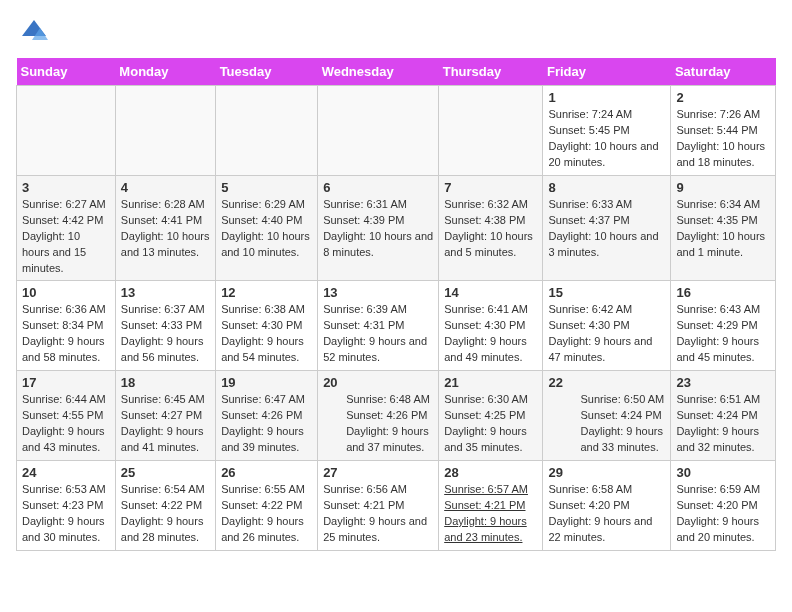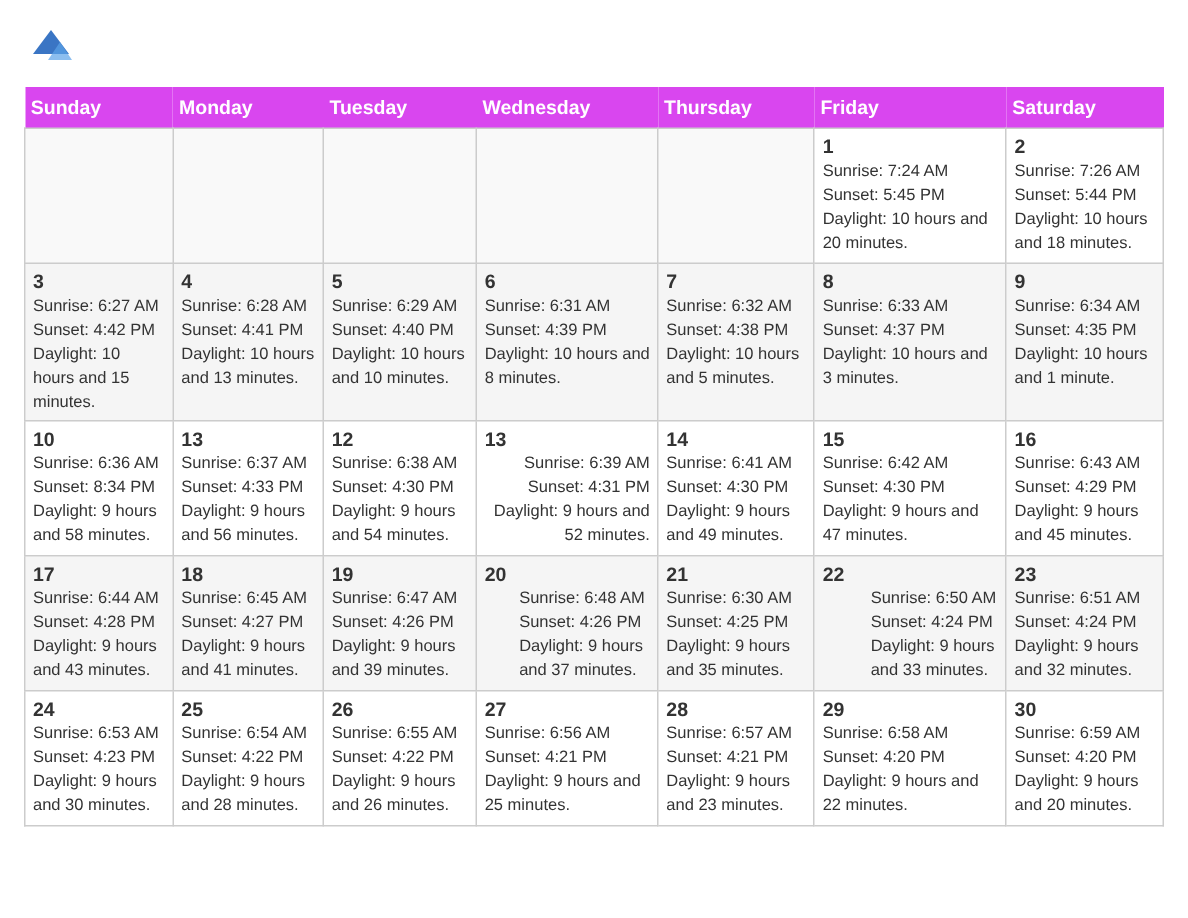--- a/index.html
+++ b/index.html
@@ -205,21 +205,21 @@
 Daylight: 9 hours and 56 minutes.</div>
         </td>
         <td>
           <div class="day-number">12</div>
           <div class="day-info" style="white-space: pre-line;">Sunrise: 6:38 AM
 Sunset: 4:30 PM
 Daylight: 9 hours and 54 minutes.</div>
         </td>
         <td>
           <div class="day-number">13</div>
-          <div class="day-info" style="white-space: pre-line; text-align: right;">Sunrise: 6:39 AM
+          <div class="day-info" style="white-space: pre-line;">Sunrise: 6:39 AM
 Sunset: 4:31 PM
 Daylight: 9 hours and 52 minutes.</div>
         </td>
         <td>
           <div class="day-number">14</div>
           <div class="day-info" style="white-space: pre-line;">Sunrise: 6:41 AM
 Sunset: 4:30 PM
 Daylight: 9 hours and 49 minutes.</div>
         </td>
         <td>
@@ -232,21 +232,21 @@
           <div class="day-number">16</div>
           <div class="day-info" style="white-space: pre-line;">Sunrise: 6:43 AM
 Sunset: 4:29 PM
 Daylight: 9 hours and 45 minutes.</div>
         </td>
       </tr>
       <tr>
         <td>
           <div class="day-number">17</div>
           <div class="day-info" style="white-space: pre-line;">Sunrise: 6:44 AM
-Sunset: 4:28 PM
+Sunset: 4:55 PM
 Daylight: 9 hours and 43 minutes.</div>
         </td>
         <td>
           <div class="day-number">18</div>
           <div class="day-info" style="white-space: pre-line;">Sunrise: 6:45 AM
 Sunset: 4:27 PM
 Daylight: 9 hours and 41 minutes.</div>
         </td>
         <td>
           <div class="day-number">19</div>
@@ -299,21 +299,21 @@
 Daylight: 9 hours and 26 minutes.</div>
         </td>
         <td>
           <div class="day-number">27</div>
           <div class="day-info" style="white-space: pre-line;">Sunrise: 6:56 AM
 Sunset: 4:21 PM
 Daylight: 9 hours and 25 minutes.</div>
         </td>
         <td>
           <div class="day-number">28</div>
-          <div class="day-info" style="white-space: pre-line;">Sunrise: 6:57 AM
+          <div class="day-info" style="white-space: pre-line; text-decoration: underline;">Sunrise: 6:57 AM
 Sunset: 4:21 PM
 Daylight: 9 hours and 23 minutes.</div>
         </td>
         <td>
           <div class="day-number">29</div>
           <div class="day-info" style="white-space: pre-line;">Sunrise: 6:58 AM
 Sunset: 4:20 PM
 Daylight: 9 hours and 22 minutes.</div>
         </td>
         <td>

